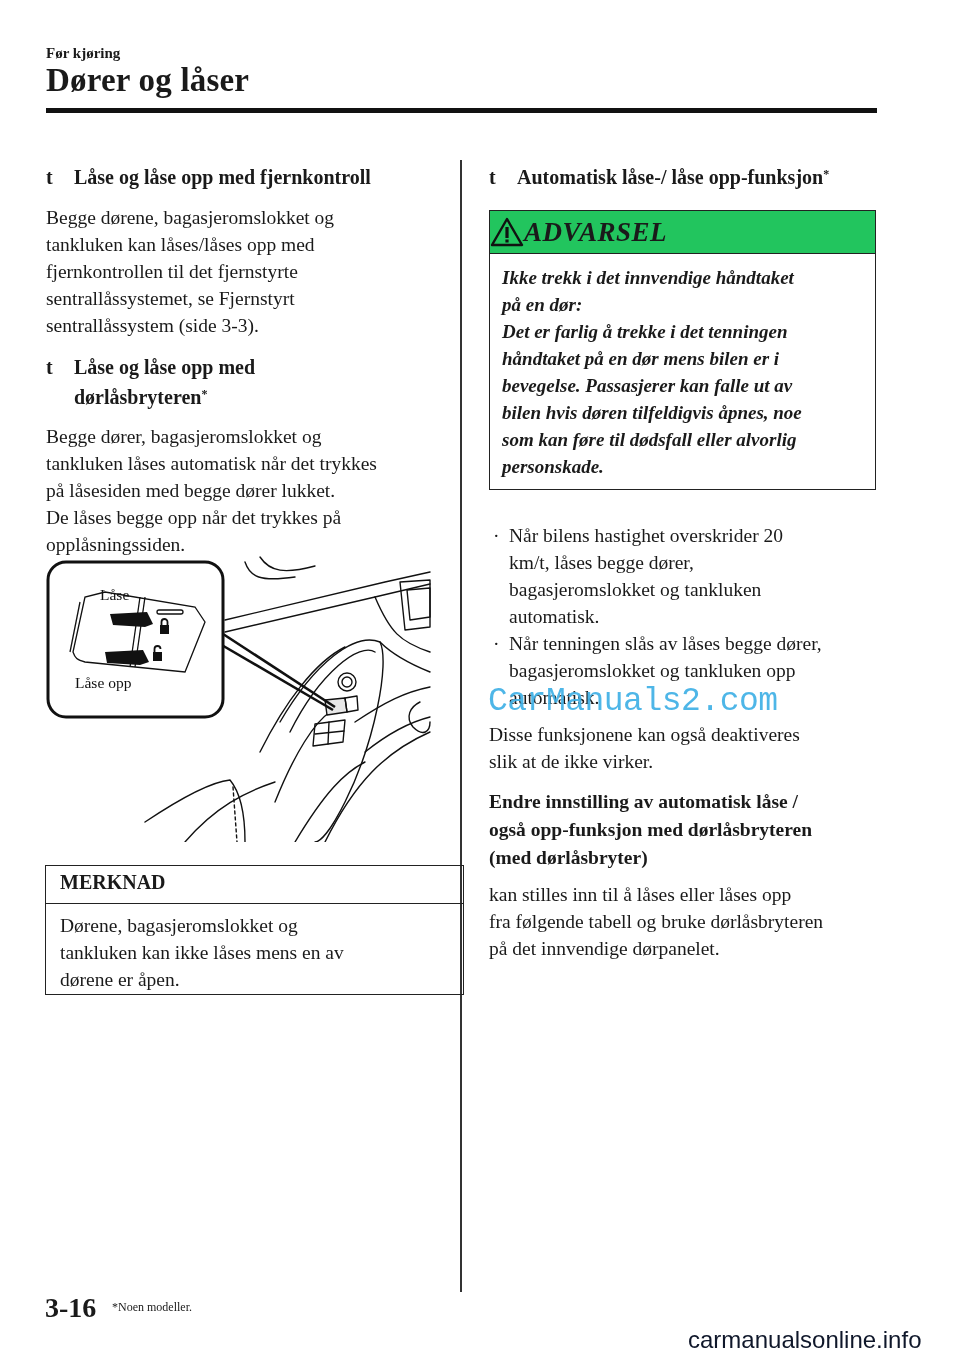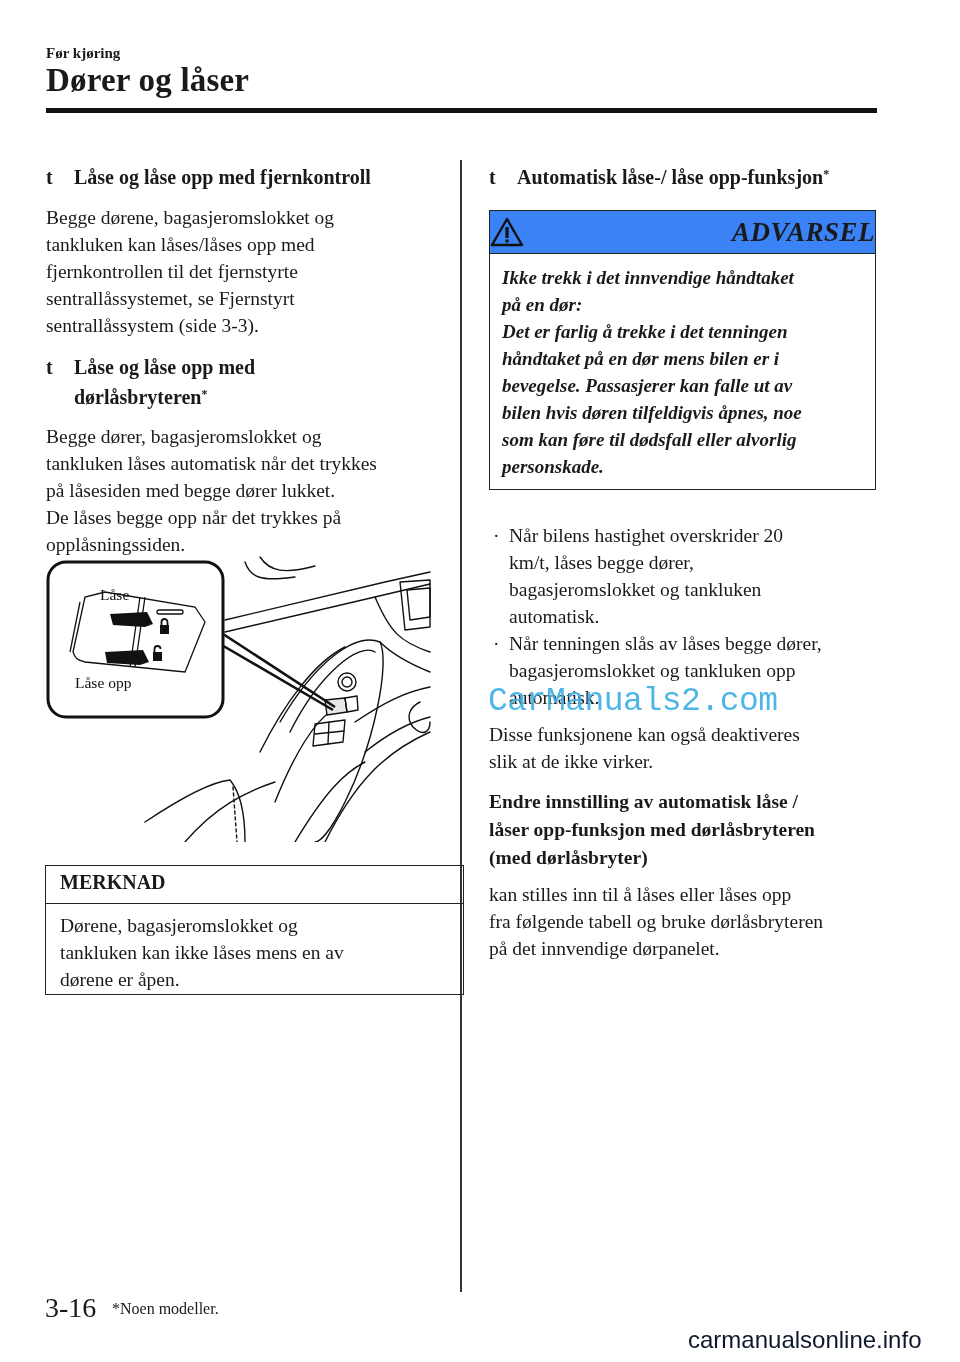--- a/index.html
+++ b/index.html
@@ -19,32 +19,32 @@
   .heading .htext { display: block; margin-left: 28px; }
   .heading sup { font-size: 12px; vertical-align: top; position: relative; top: -3px; }
 
   .para { font-size: 19.5px; line-height: 27px; }
 
   .note-box { left: 45px; top: 865px; width: 419px; height: 130px; border: 1.5px solid #222; box-sizing: border-box; }
   .note-head { height: 38px; border-bottom: 1.5px solid #222; font-weight: bold; font-size: 20px; padding: 5px 14px 0 14px; box-sizing: border-box; }
   .note-body { padding: 8px 14px 0 14px; font-size: 19.5px; line-height: 27px; }
 
   .warn-box { left: 489px; top: 210px; width: 387px; height: 280px; border: 1.5px solid #222; box-sizing: border-box; }
-  .warn-head { height: 42px; background: #3b82f6; border-bottom: 1.5px solid #222; display: flex; align-items: center; justify-content: space-between; }
+  .warn-head { height: 42px; background: #22c55e; border-bottom: 1.5px solid #222; display: flex; align-items: center; justify-content: flex-start; }
   .warn-title { font-style: italic; font-weight: bold; font-size: 27px; letter-spacing: 0.5px; }
   .warn-body { padding: 10px 22px 0 12px; font-style: italic; font-weight: bold; font-size: 19px; line-height: 27px; }
   .warn-body .u { text-decoration-thickness: 2px; text-underline-offset: 4px; }
 
   .bullet { position: relative; padding-left: 20px; font-size: 19.5px; line-height: 27px; }
   .bullet .dot { position: absolute; left: 4px; top: 0; }
 
   .subhead { font-size: 19.5px; font-weight: bold; line-height: 28px; }
 
-  .page-num { left: 45px; top: 1292px; font-size: 28px; font-weight: normal; }
-  .footnote { left: 112px; top: 1300px; font-size: 16px; }
+  .page-num { left: 45px; top: 1292px; font-size: 28px; font-weight: bold; }
+  .footnote { left: 112px; top: 1300px; font-size: 12px; }
 
   .watermark { left: 488px; top: 683px; font-family: Liberation Mono, monospace; font-size: 33px; color: #3fb0e6; opacity: 0.92; letter-spacing: -0.5px; }
   .site-mark { left: 688px; top: 1326px; font-family: "Liberation Sans", "DejaVu Sans", sans-serif; font-size: 24px; color: #0f172a; }
 
   .figure { left: 45px; top: 552px; width: 390px; height: 290px; }
   .fig-label { font-size: 15.5px; fill: #111; font-family: "Liberation Serif", "DejaVu Serif", serif; }
 </style>
 </head>
 <body>
 
@@ -194,21 +194,21 @@
   </div>
 </div>
 
 <div class="abs para" style="left:489px; top:721px; width:400px;">
   <div>Disse funksjonene kan også deaktiveres</div>
   <div>slik at de ikke virker.</div>
 </div>
 
 <div class="abs subhead" style="left:489px; top:788px; width:400px;">
   <div>Endre innstilling av automatisk låse /</div>
-  <div>låser opp-funksjon med dørlåsbryteren</div>
+  <div>også opp-funksjon med dørlåsbryteren</div>
   <div>(med dørlåsbryter)</div>
 </div>
 
 <div class="abs para" style="left:489px; top:881px; width:400px;">
   <div>kan stilles inn til å låses eller låses opp</div>
   <div>fra følgende tabell og bruke dørlåsbryteren</div>
   <div>på det innvendige dørpanelet.</div>
 </div>
 
 <div class="abs watermark">CarManuals2.com</div>

